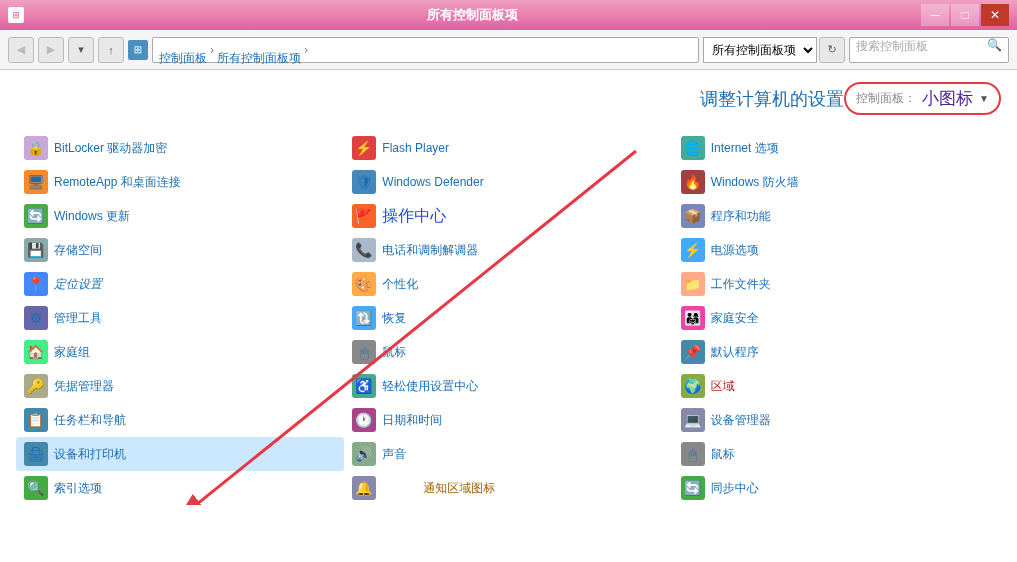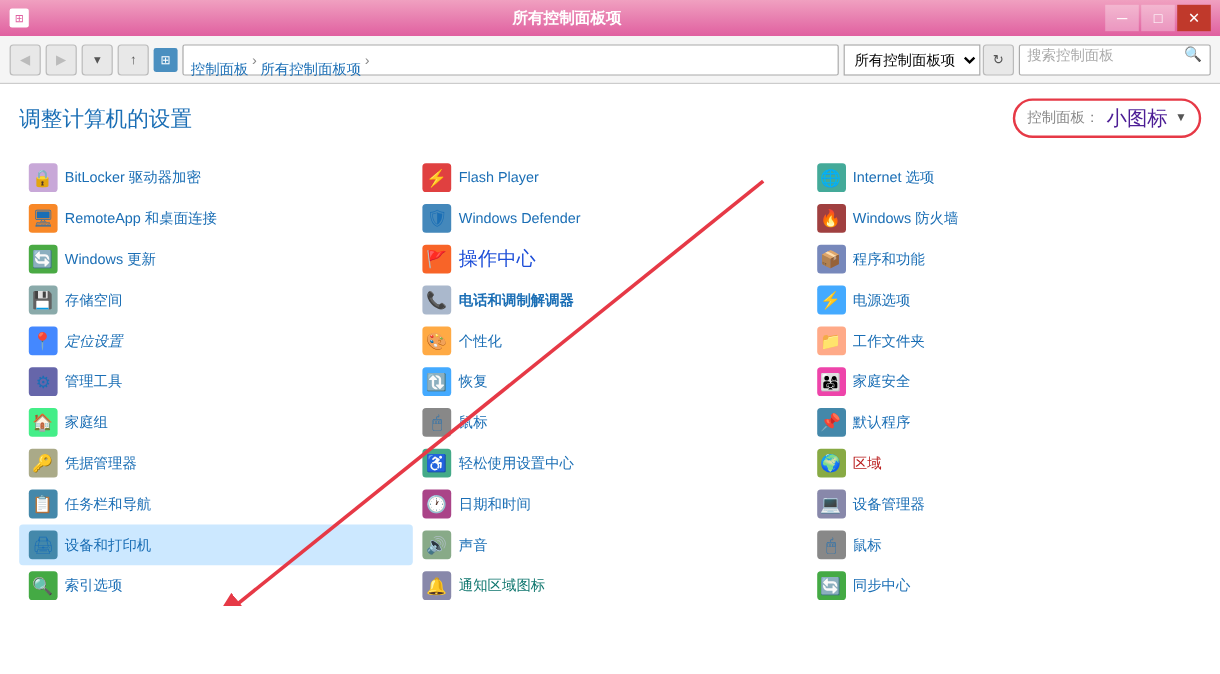--- a/index.html
+++ b/index.html
@@ -90,24 +90,23 @@
     }
     
     .content-area {
       background: #fff;
       height: calc(562px - 30px - 40px);
       overflow-y: auto;
       padding: 12px 16px;
     }
     .page-header {
       display: flex;
-      justify-content: space-between;
+      justify-content: flex-end;
       align-items: center;
       margin-bottom: 16px;
-      gap: 28px;
     }
     .page-title {
       color: #1a6eb5;
       font-size: 18px;
       font-weight: normal;
     }
     .view-mode {
       display: flex;
       align-items: center;
       gap: 6px;
@@ -242,21 +241,21 @@
         <div class="item">
           <div class="item-icon" style="background: rgb(119, 136, 187); border-radius: 3px; font-size: 14px; display: flex; align-items: center; justify-content: center;">📦</div>
           <span style="font-size: 12px; color: rgb(26, 110, 181);">程序和功能</span>
         </div>
         <div class="item">
           <div class="item-icon" style="background: rgb(138, 170, 170); border-radius: 3px; font-size: 14px; display: flex; align-items: center; justify-content: center;">💾</div>
           <span style="font-size: 12px; color: rgb(26, 110, 181);">存储空间</span>
         </div>
         <div class="item">
           <div class="item-icon" style="background: rgb(170, 184, 204); border-radius: 3px; font-size: 14px; display: flex; align-items: center; justify-content: center;">📞</div>
-          <span style="font-size: 12px; color: rgb(26, 110, 181); font-weight: bold;">电话和调制解调器</span>
+          <span style="font-size: 12px; color: rgb(26, 110, 181);">电话和调制解调器</span>
         </div>
         <div class="item">
           <div class="item-icon" style="background: rgb(68, 170, 255); border-radius: 3px; font-size: 14px; display: flex; align-items: center; justify-content: center;">⚡</div>
           <span style="font-size: 12px; color: rgb(26, 110, 181);">电源选项</span>
         </div>
         <div class="item">
           <div class="item-icon" style="background: rgb(68, 136, 255); border-radius: 3px; font-size: 14px; display: flex; align-items: center; justify-content: center;">📍</div>
           <span style="font-size: 12px; color: rgb(26, 110, 181); font-style: italic;">定位设置</span>
         </div>
         <div class="item">
@@ -326,21 +325,21 @@
         <div class="item">
           <div class="item-icon" style="background: rgb(136, 136, 136); border-radius: 3px; font-size: 14px; display: flex; align-items: center; justify-content: center;">🖱</div>
           <span style="font-size: 12px; color: rgb(26, 110, 181);">鼠标</span>
         </div>
         <div class="item">
           <div class="item-icon" style="background: rgb(68, 170, 68); border-radius: 3px; font-size: 14px; display: flex; align-items: center; justify-content: center;">🔍</div>
           <span style="font-size: 12px; color: rgb(26, 110, 181);">索引选项</span>
         </div>
         <div class="item">
           <div class="item-icon" style="background: rgb(136, 136, 170); border-radius: 3px; font-size: 14px; display: flex; align-items: center; justify-content: center;">🔔</div>
-          <span style="font-size: 12px; color: #0f766e;">通知区域图标</span>
+          <span style="font-size: 12px; color: #a16207; margin-left: 41px;">通知区域图标</span>
         </div>
         <div class="item">
           <div class="item-icon" style="background: rgb(68, 170, 68); border-radius: 3px; font-size: 14px; display: flex; align-items: center; justify-content: center;">🔄</div>
           <span style="font-size: 12px; color: rgb(26, 110, 181);">同步中心</span>
         </div>
       </div>
   </div>
 </div>
 
 </body></html>

